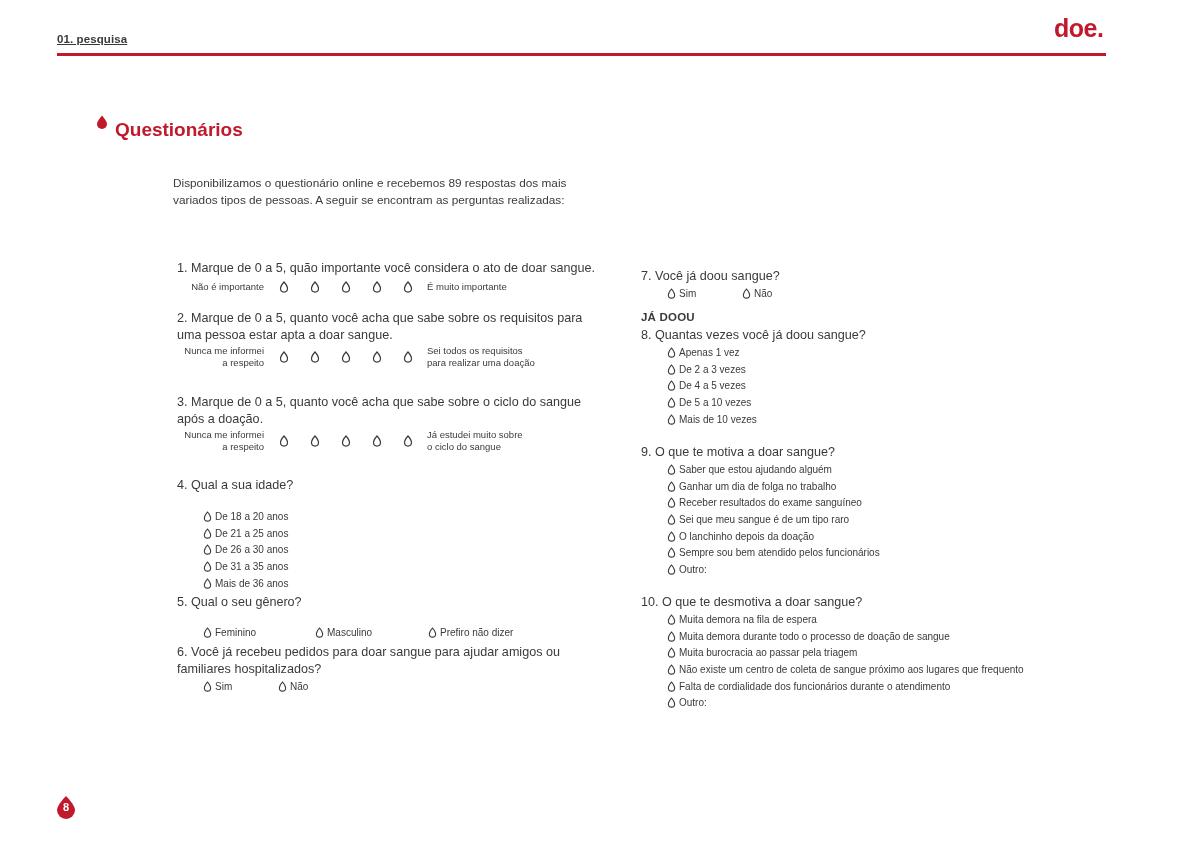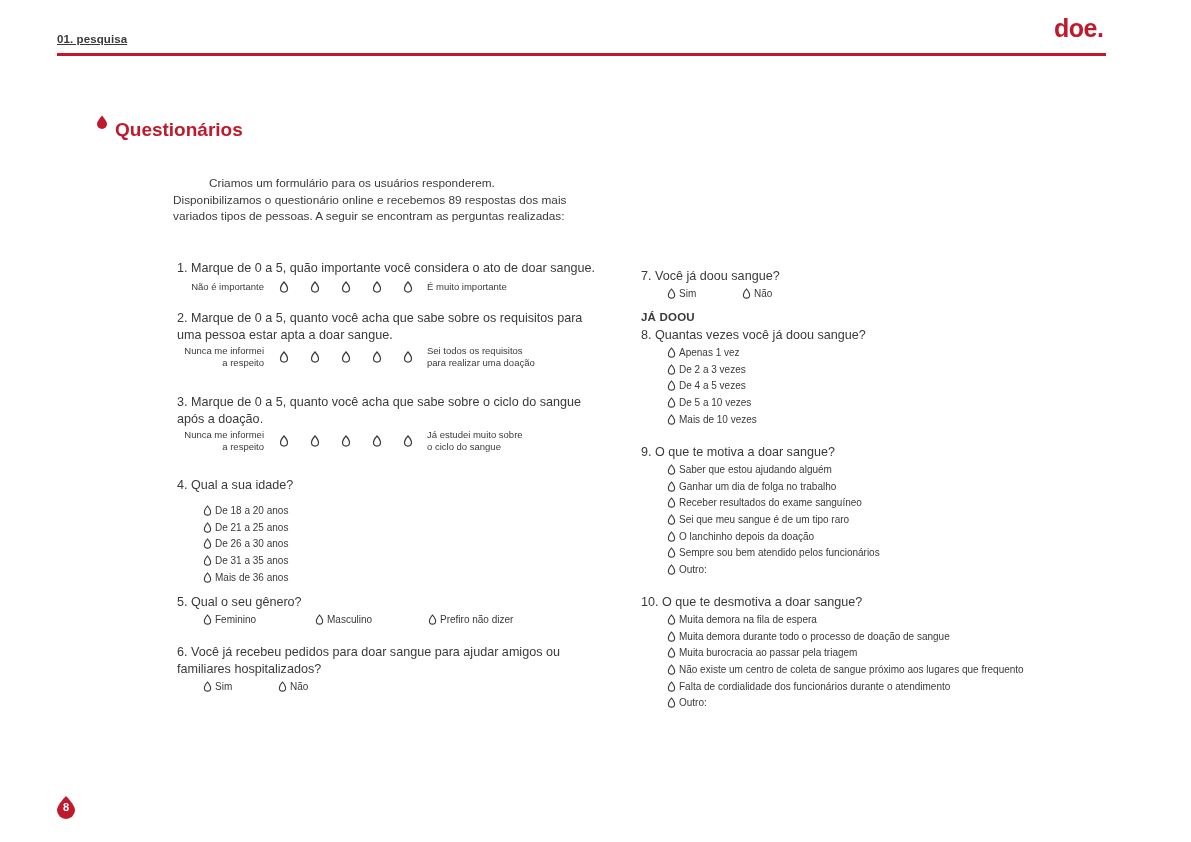--- a/index.html
+++ b/index.html
@@ -45,21 +45,20 @@
 <div class="abs section-label">01. pesquisa</div>
 <div class="abs logo"><span>doe</span><span class="dot">.</span></div>
 <div class="abs header-rule"></div>
 
 <svg class="abs title-drop" viewBox="0 0 12 14">
   <path d="M6 0.5 C6 0.5 1 6 1 9 A5 5 0 0 0 11 9 C11 6 6 0.5 6 0.5 Z" fill="#c0192c"></path>
 </svg>
 <div class="abs title">Questionários</div>
 
 <div class="abs intro">
-  <div><span class="indent"></span><span>Criamos um formulário para os usuários responderem.</span></div>
   <div>Disponibilizamos o questionário online e recebemos  89 respostas dos mais</div>
   <div>variados tipos de pessoas. A seguir se encontram as perguntas realizadas:</div>
 </div>
 
 <div class="abs" style="left:177px; top:260px;">
   <div class="q">1. Marque de 0 a 5, quão importante você considera o ato de doar sangue.</div>
   <div class="scale" style="margin-top:4px; margin-left:-23px;">
     <div class="lo"><span>Não é importante</span></div>
     <div class="drops">
       <svg>
@@ -145,21 +144,21 @@
     </div>
     <div class="hi">
       <div>Já estudei muito sobre</div>
       <div>o ciclo do sangue</div>
     </div>
   </div>
 </div>
 
 <div class="abs" style="left:177px; top:477px;">
   <div class="q">4. Qual a sua idade?</div>
-  <div style="margin-left:26px; margin-top:9px;">
+  <div style="margin-left:26px; margin-top:15px;">
     <div class="opt">
         <svg>
           <use href="#drop-outline"></use>
         </svg>
         <span class="txt">De 18 a 20 anos</span>
       </div>
     <div class="opt">
         <svg>
           <use href="#drop-outline"></use>
         </svg>
@@ -181,21 +180,21 @@
         <svg>
           <use href="#drop-outline"></use>
         </svg>
         <span class="txt">Mais de 36 anos</span>
       </div>
   </div>
 </div>
 
 <div class="abs" style="left:177px; top:594px;">
   <div class="q">5. Qual o seu gênero?</div>
-  <div style="position:relative; height:17px; margin-top:1px;">
+  <div style="position:relative; height:17px; margin-top:14px;">
     <div class="opt" style="position:absolute; left:26px;">
         <svg>
           <use href="#drop-outline"></use>
         </svg>
         <span class="txt">Feminino</span>
       </div>
     <div class="opt" style="position:absolute; left:138px;">
         <svg>
           <use href="#drop-outline"></use>
         </svg>

